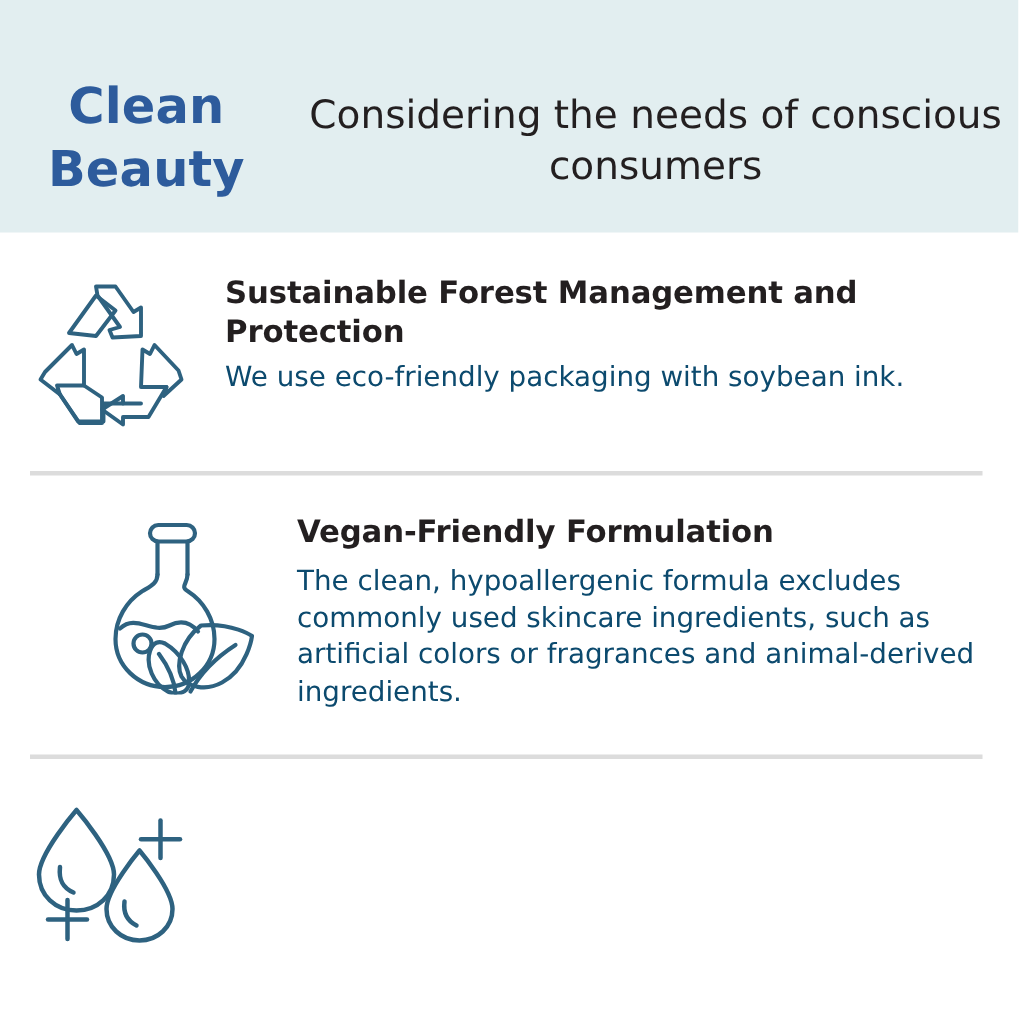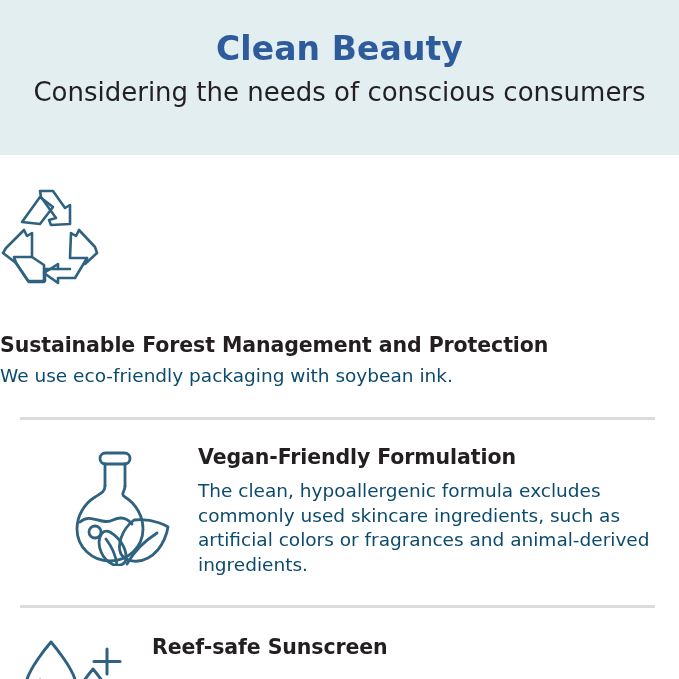--- a/index.html
+++ b/index.html
@@ -20,23 +20,23 @@
     background: #ffffff;
     box-sizing: border-box;
   }
 
   
   .header-band {
     width: 100%;
     height: 155px;
     background: #e2eef0;
     display: flex;
-    flex-direction: column;
+    flex-direction: row;
     align-items: center;
-    justify-content: flex-start;
+    justify-content: center;
     box-sizing: border-box;
     padding-top: 28px;
   }
   .header-title {
     font-size: 33px;
     font-weight: bold;
     color: #2d5b9c;
     letter-spacing: 0.1px;
     line-height: 1.25;
     margin: 0;
@@ -83,21 +83,21 @@
   }
   .feature-body {
     font-size: 18.5px;
     font-weight: 400;
     color: #0c4a6e;
     margin: 6px 0 0 0;
     line-height: 1.33;
   }
 
   
-  .feature-1 { padding-top: 27px; flex-direction: column; }
+  .feature-1 { padding-top: 27px; }
   .feature-1 .feature-icon { padding-top: 4px; }
   .feature-2 { padding-top: 24px; padding-left: 48px; }
   .feature-2 .feature-icon { padding-top: 4px; }
   .feature-2 .feature-body { margin-top: 9px; }
   .feature-3 { padding-top: 26px; }
   .feature-3 .feature-icon { padding-top: 6px; }
   .feature-3 .feature-title { margin-left: 2px; }
   .feature-3 .feature-body { margin-top: 12px; margin-left: 6px; }
 
   
@@ -215,18 +215,17 @@
 
             <path d="M84 9 L84 34"></path>
             <path d="M71 21.5 L97 21.5"></path>
 
             <path d="M22 62 L22 88"></path>
             <path d="M9 75 L35 75"></path>
           </g>
         </svg>
       </div>
       <div class="feature-text">
-        <div class="feature-title">Reef-safe Sunscreen</div>
       </div>
     </div>
 
   </div>
 </div>
 
 </body></html>

